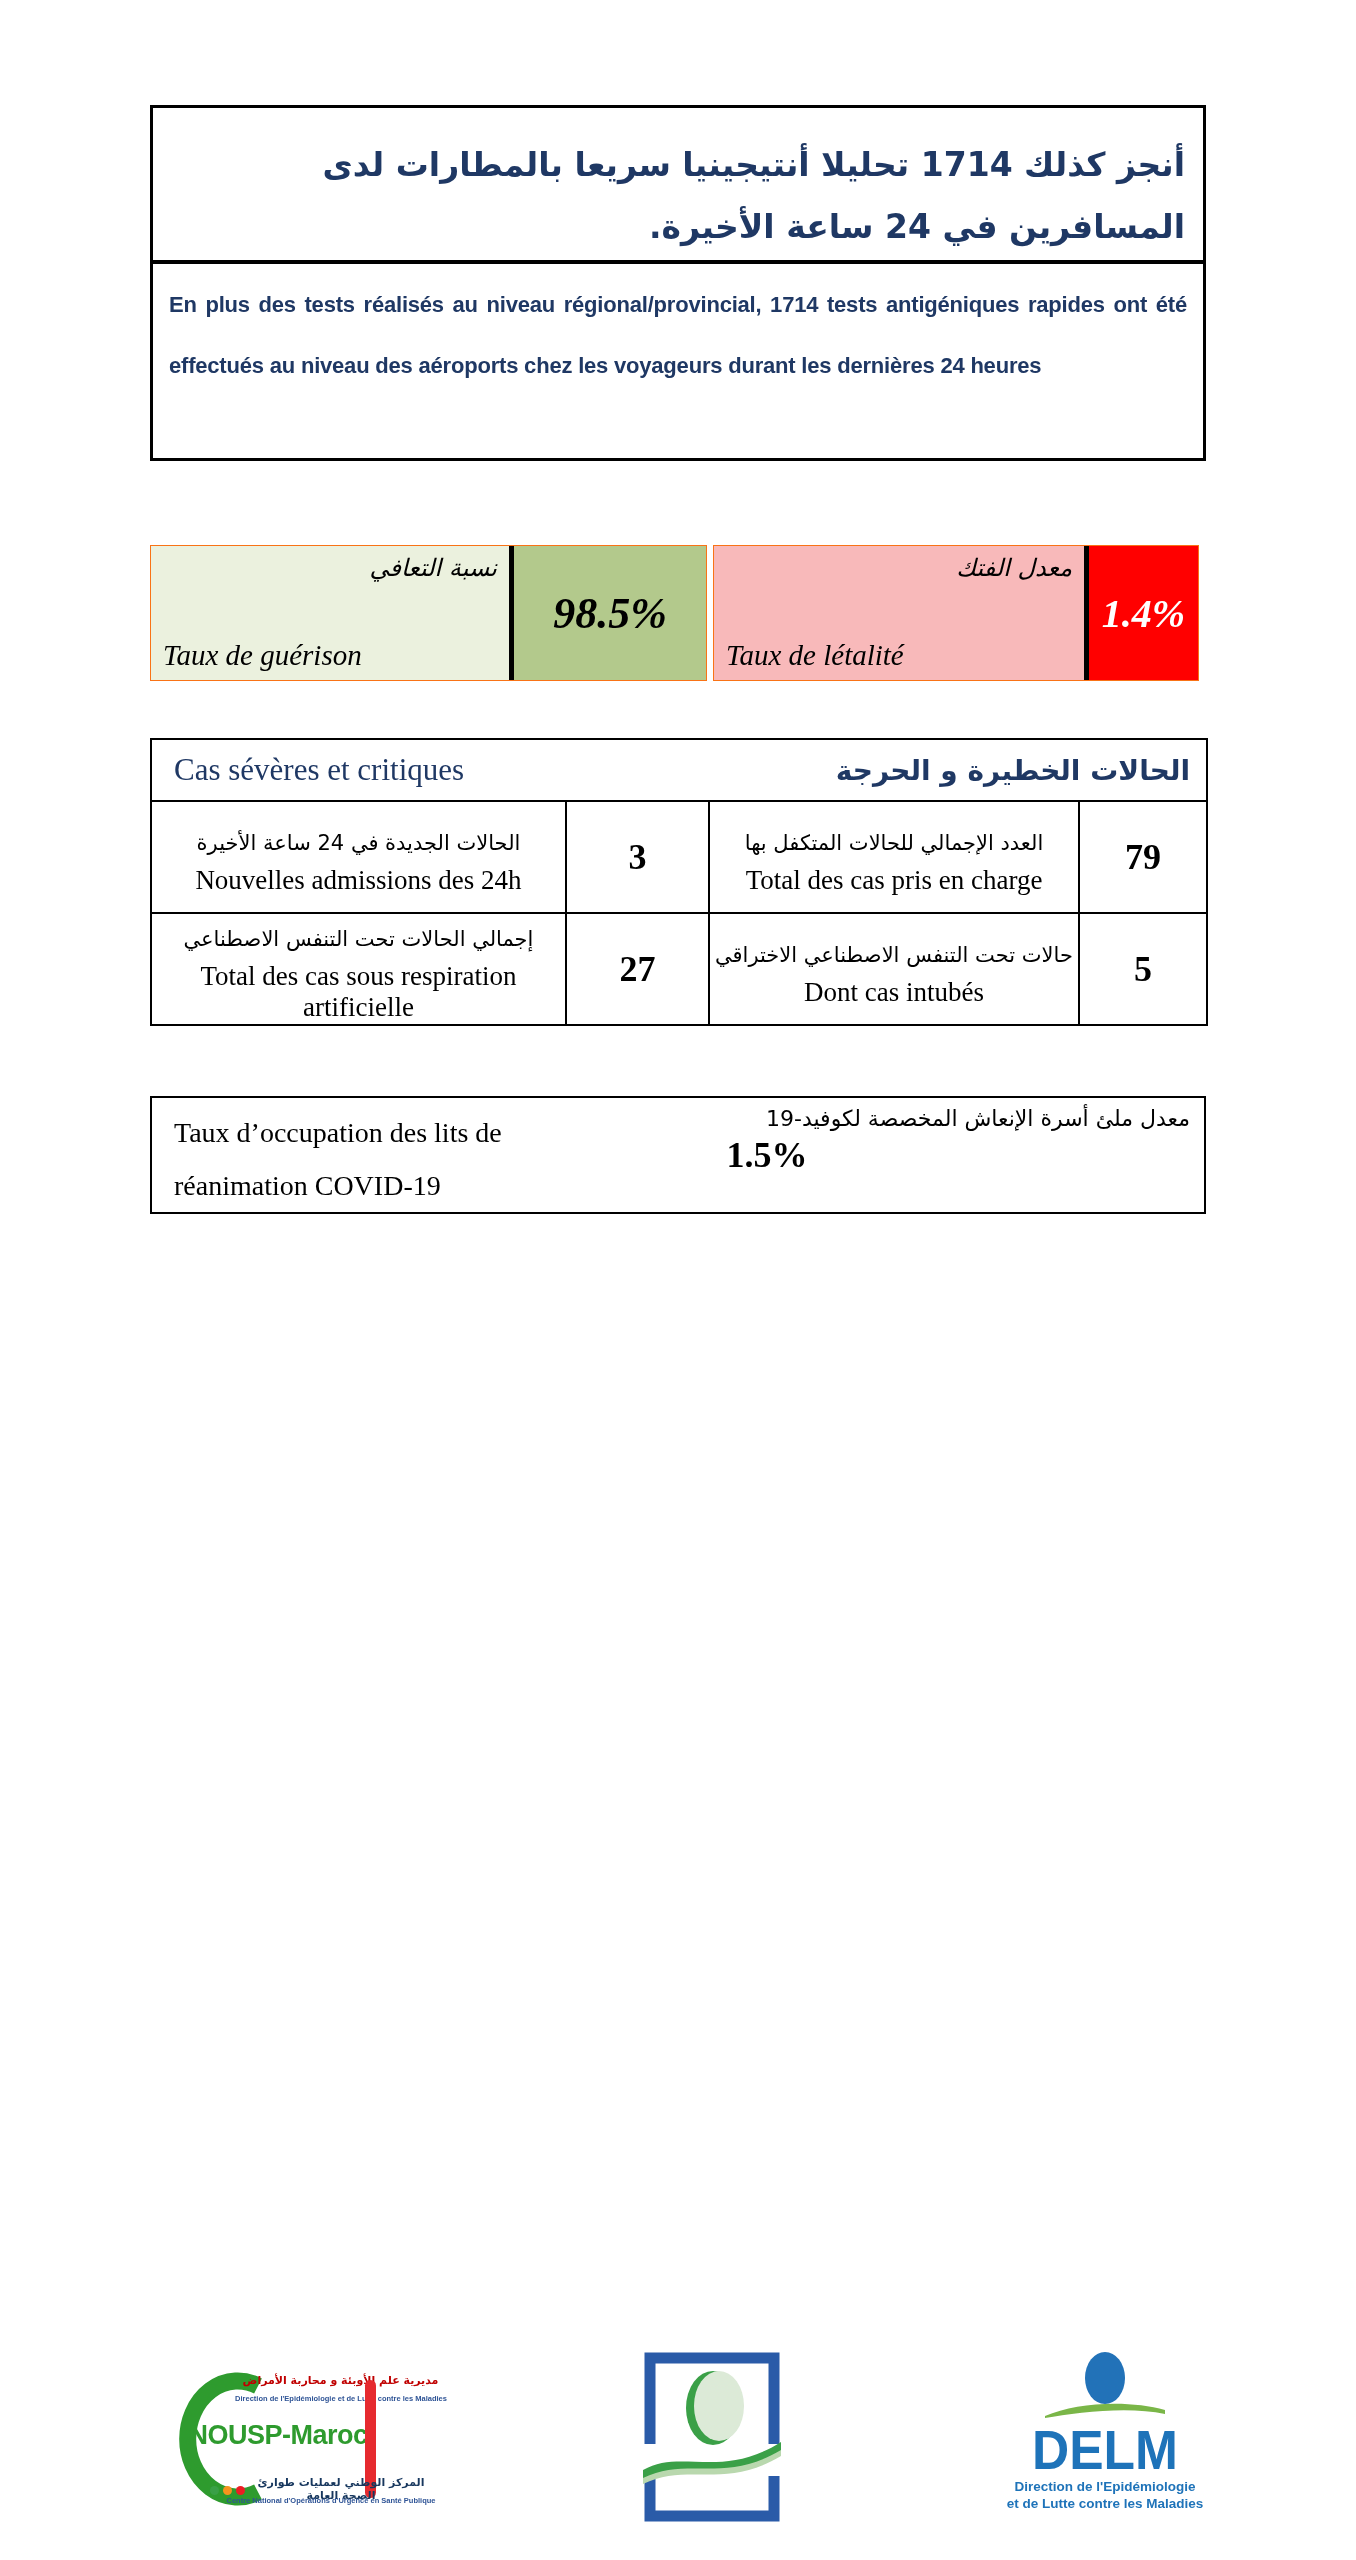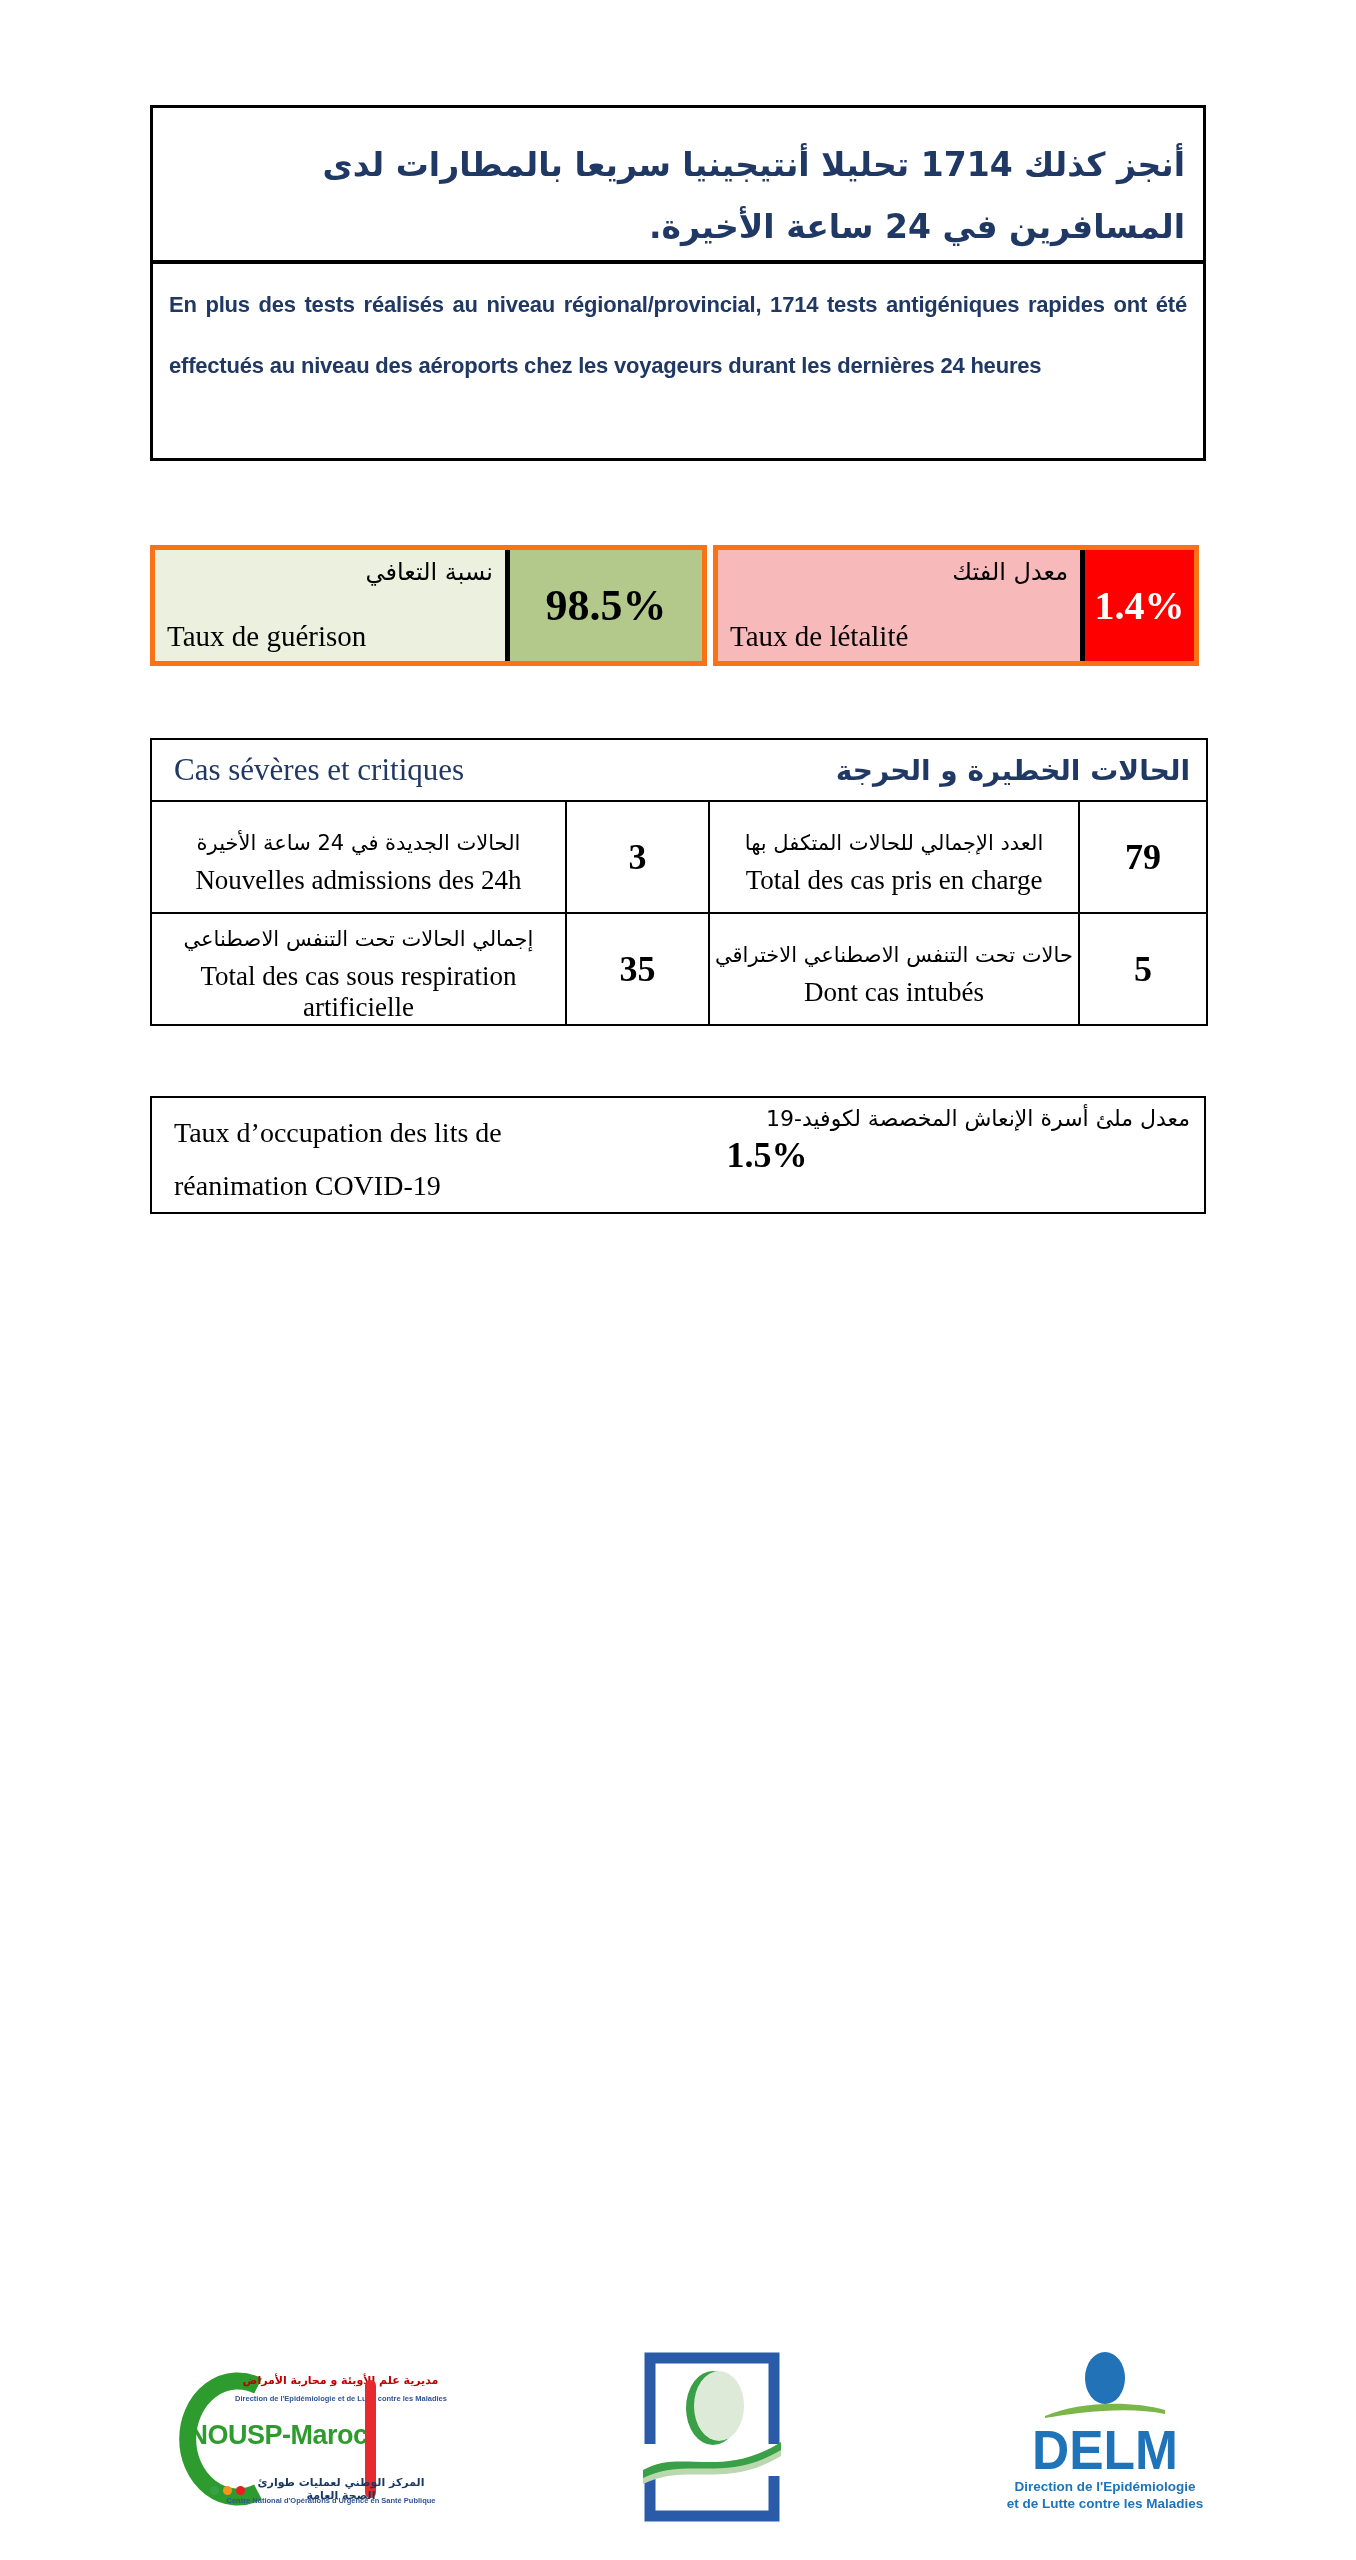--- a/index.html
+++ b/index.html
@@ -10,22 +10,22 @@
   .note-box{position:absolute;left:150px;width:1056px;border:3px solid #000;box-sizing:border-box;
             color:#1f3864;font-weight:bold;}
   .note-ar{top:105px;height:158px;direction:rtl;text-align:right;
            font-family:"DejaVu Sans", sans-serif;font-size:33px;line-height:62px;
            padding:26px 18px 0 18px;}
   .note-fr{top:261px;height:200px;font-family:"Liberation Sans", sans-serif;
            font-size:22px;line-height:61px;padding:10px 16px 0 16px;text-align:justify;
            letter-spacing:-0.2px;}
 
   
-  .rate-box{position:absolute;top:545px;height:121px;border:5px solid #f97316;box-sizing:border-box;
-            display:flex;}
+  .rate-box{position:absolute;top:545px;height:136px;border:1px solid #f97316;box-sizing:border-box;
+            display:flex;font-style:italic;}
   .rate-label{flex:1;position:relative;}
   .rate-label .ar{position:absolute;top:8px;right:12px;font-family:"DejaVu Sans", sans-serif;
                   font-size:24px;color:#000;direction:rtl;}
   .rate-label .fr{position:absolute;bottom:8px;left:12px;font-size:29px;color:#000;}
   .rate-value{display:flex;align-items:center;justify-content:center;border-left:5px solid #000;
               box-sizing:border-box;font-weight:bold;}
   #recovery-box{left:150px;width:557px;}
   #recovery-box .rate-label{background:#ebf1de;}
   #recovery-box .rate-value{width:197px;background:#b3c98c;font-size:44px;color:#000;}
   #fatality-box{left:713px;width:486px;}
@@ -140,21 +140,21 @@
         <span class="ar">العدد الإجمالي للحالات المتكفل بها</span>
         <span class="fr">Total des cas pris en charge</span>
       </td>
       <td class="val-cell">79</td>
     </tr>
     <tr>
       <td class="lbl-cell">
         <span class="ar">إجمالي الحالات تحت التنفس الاصطناعي</span>
         <span class="fr">Total des cas sous respiration artificielle</span>
       </td>
-      <td class="val-cell">35</td>
+      <td class="val-cell">27</td>
       <td class="lbl-cell">
         <span class="ar">حالات تحت التنفس الاصطناعي الاختراقي</span>
         <span class="fr">Dont cas intubés</span>
       </td>
       <td class="val-cell">5</td>
     </tr>
   </tbody>
     </table>
 
   <div id="icu-box">

